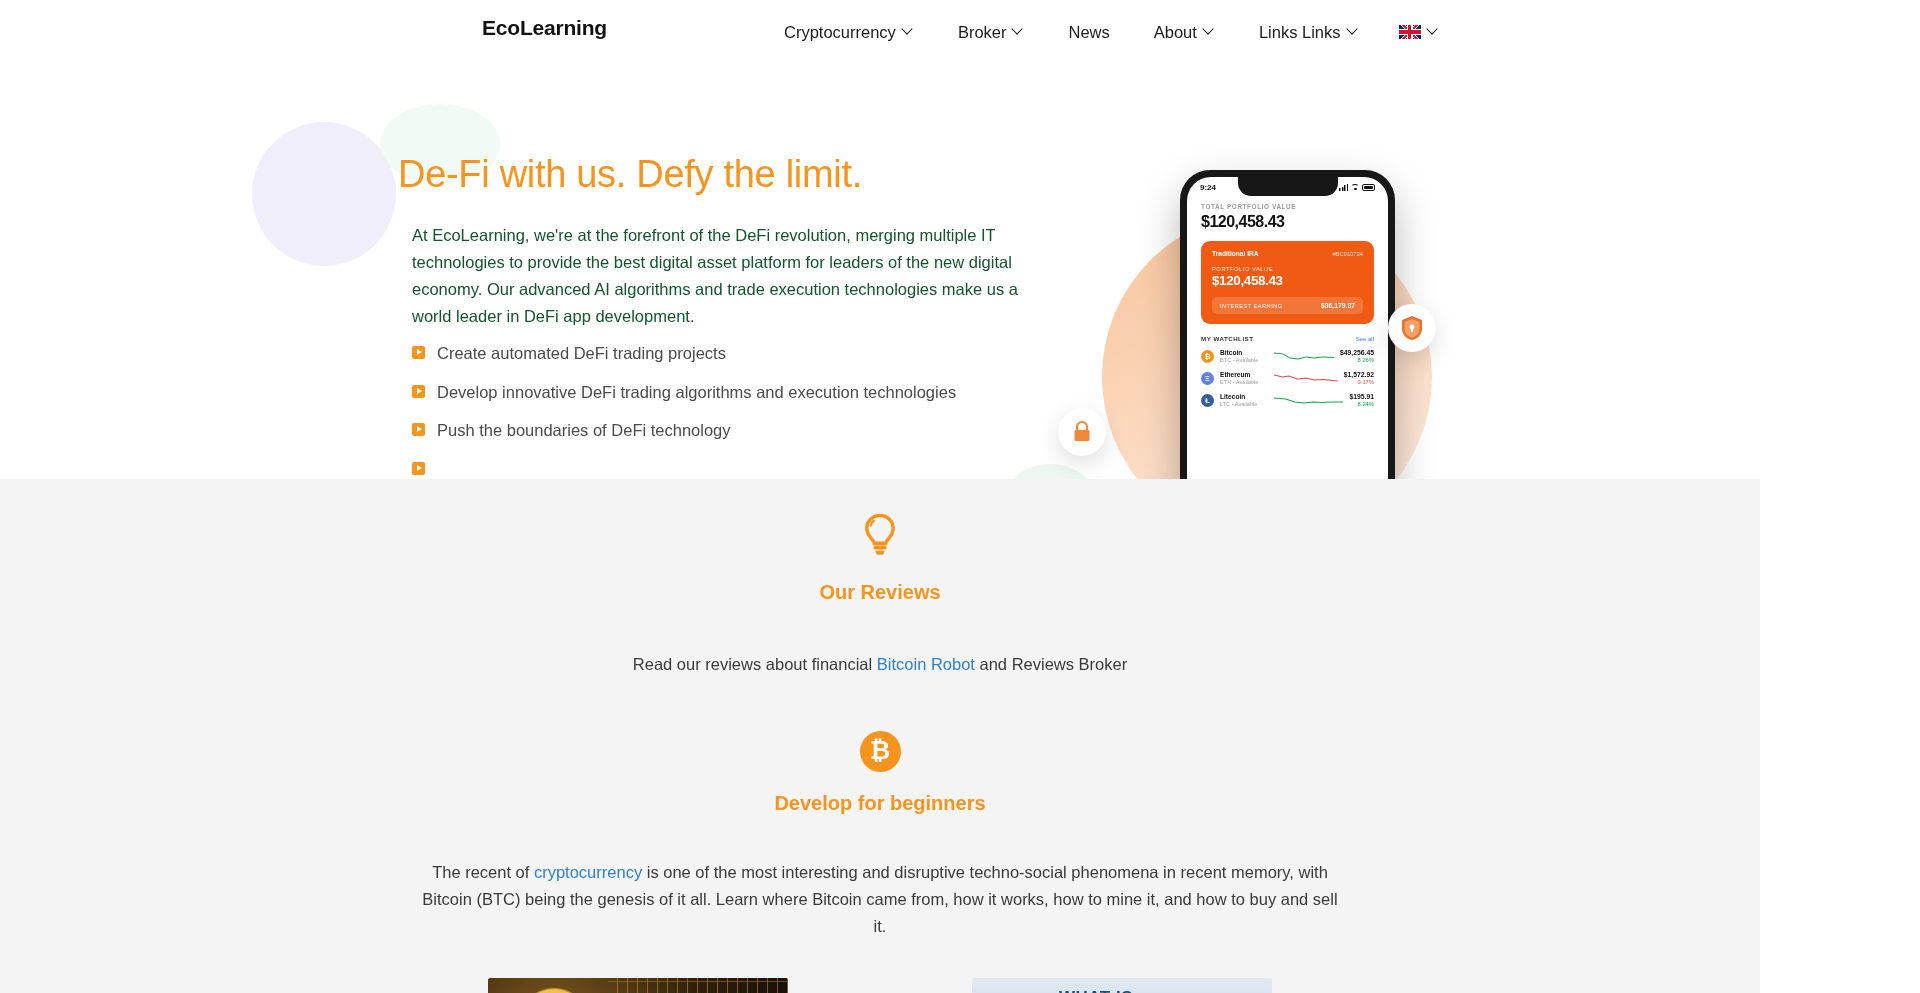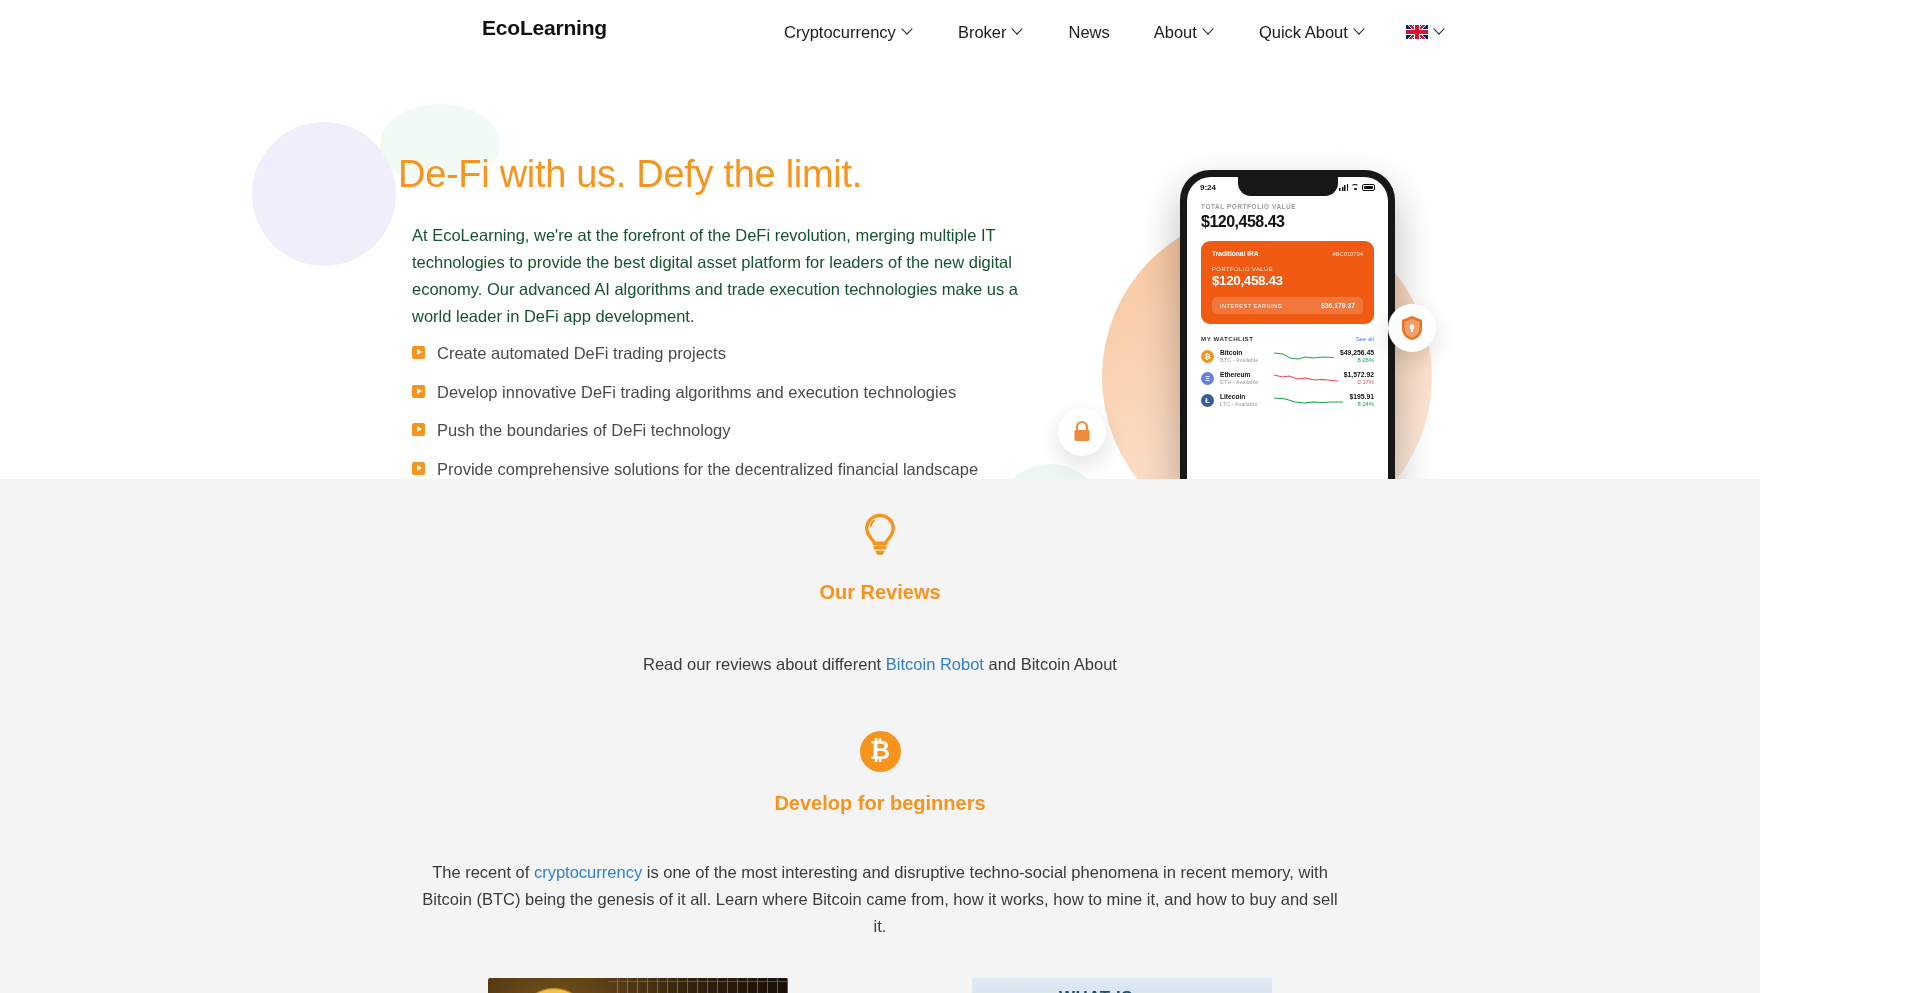--- a/index.html
+++ b/index.html
@@ -146,21 +146,21 @@
       <div class="nav-item">
         <span class="nav-label">News</span>
       </div>
 
       <div class="nav-item">
         <span class="nav-label">About</span>
         <span class="chev"></span>
       </div>
 
       <div class="nav-item">
-        <span class="nav-label">Quick About</span>
+        <span class="nav-label">Links Links</span>
         <span class="chev"></span>
       </div>
 
       <div class="nav-item flag-item">
         <span class="flag">
           <i class="f1"></i>
             <i class="f2"></i>
             <i class="f3"></i>
             <i class="f4"></i>
             <i class="f5"></i>
@@ -189,21 +189,20 @@
         <li>
           <span class="bullet"></span>
           <span>Develop innovative DeFi trading algorithms and execution technologies</span>
         </li>
         <li>
           <span class="bullet"></span>
           <span>Push the boundaries of DeFi technology</span>
         </li>
         <li>
           <span class="bullet"></span>
-          <span>Provide comprehensive solutions for the decentralized financial landscape</span>
         </li>
       </ul>
     </div>
 
     <div id="phone-art">
       <div class="peach-circle"></div>
 
       <div class="phone">
         <div class="phone-screen">
           <div class="notch"></div>
@@ -312,21 +311,21 @@
         <svg width="34" height="44" viewBox="0 0 34 44">
           <path d="M17 2.5C9.6 2.5 3.8 8.3 3.8 15.3c0 4.6 2.4 7.8 4.6 10.3 1.6 1.8 2.6 3.1 2.9 4.6h11.4c.3-1.5 1.3-2.8 2.9-4.6 2.2-2.5 4.6-5.7 4.6-10.3C30.2 8.3 24.4 2.5 17 2.5z" fill="none" stroke="#f7941e" stroke-width="3.4"></path>
           <path d="M11 7.6c-1.7 1.2-2.9 3-3.3 5" fill="none" stroke="#f7941e" stroke-width="2.2" stroke-linecap="round"></path>
           <rect x="10.6" y="32.4" width="12.8" height="4" rx="1" fill="#f7941e"></rect>
           <path d="M12.3 37.8h9.4l-1.6 3.9h-6.2z" fill="#f7941e"></path>
         </svg>
       </div>
       <h2 class="sec-title">Our Reviews</h2>
 
       <p class="sec-text" id="reviews-text">
-        <span>Read our reviews about different </span><a class="lnk">Bitcoin Robot</a><span> and Bitcoin About</span>
+        <span>Read our reviews about financial </span><a class="lnk">Bitcoin Robot</a><span> and Reviews Broker</span>
       </p>
     </div>
 
     <div class="center-col" id="beginners-block">
       <div>
         <span class="btc-badge">₿</span>
       </div>
       <h2 class="sec-title">Develop for beginners</h2>
 
       <p class="sec-text" id="beginners-text">

